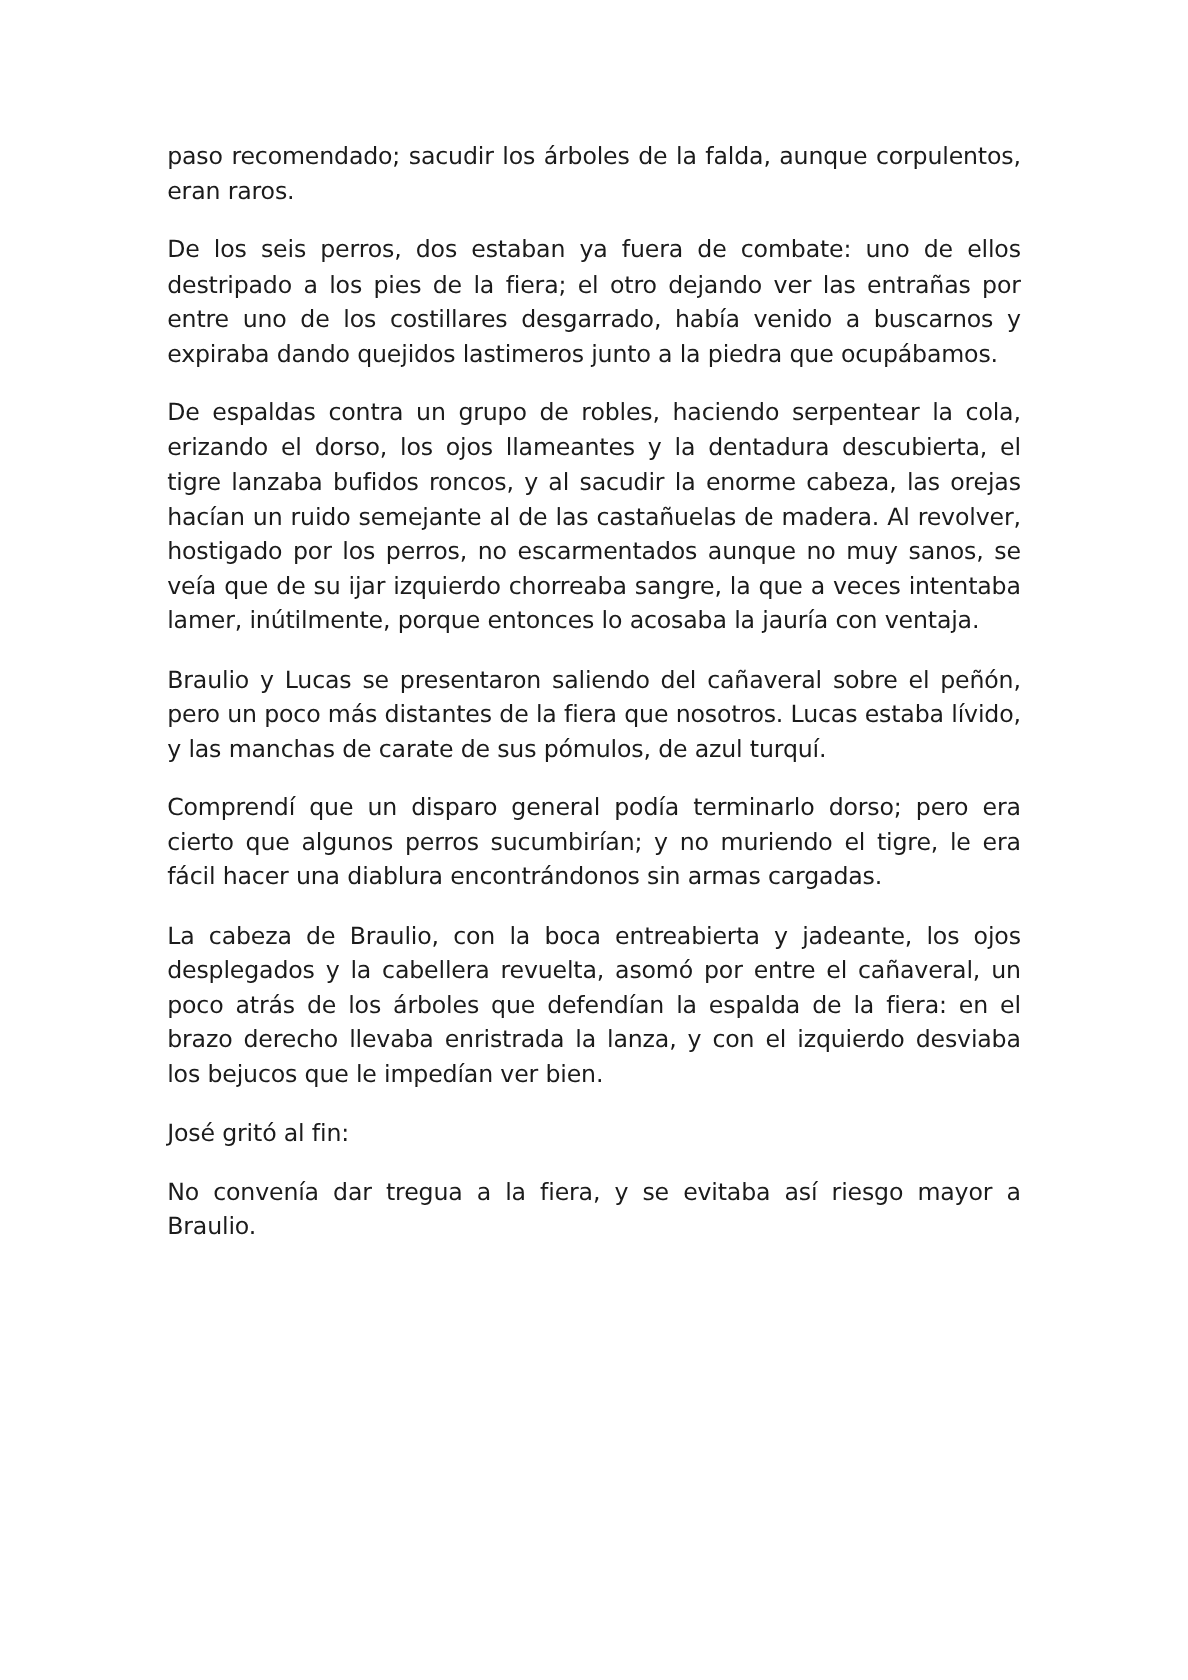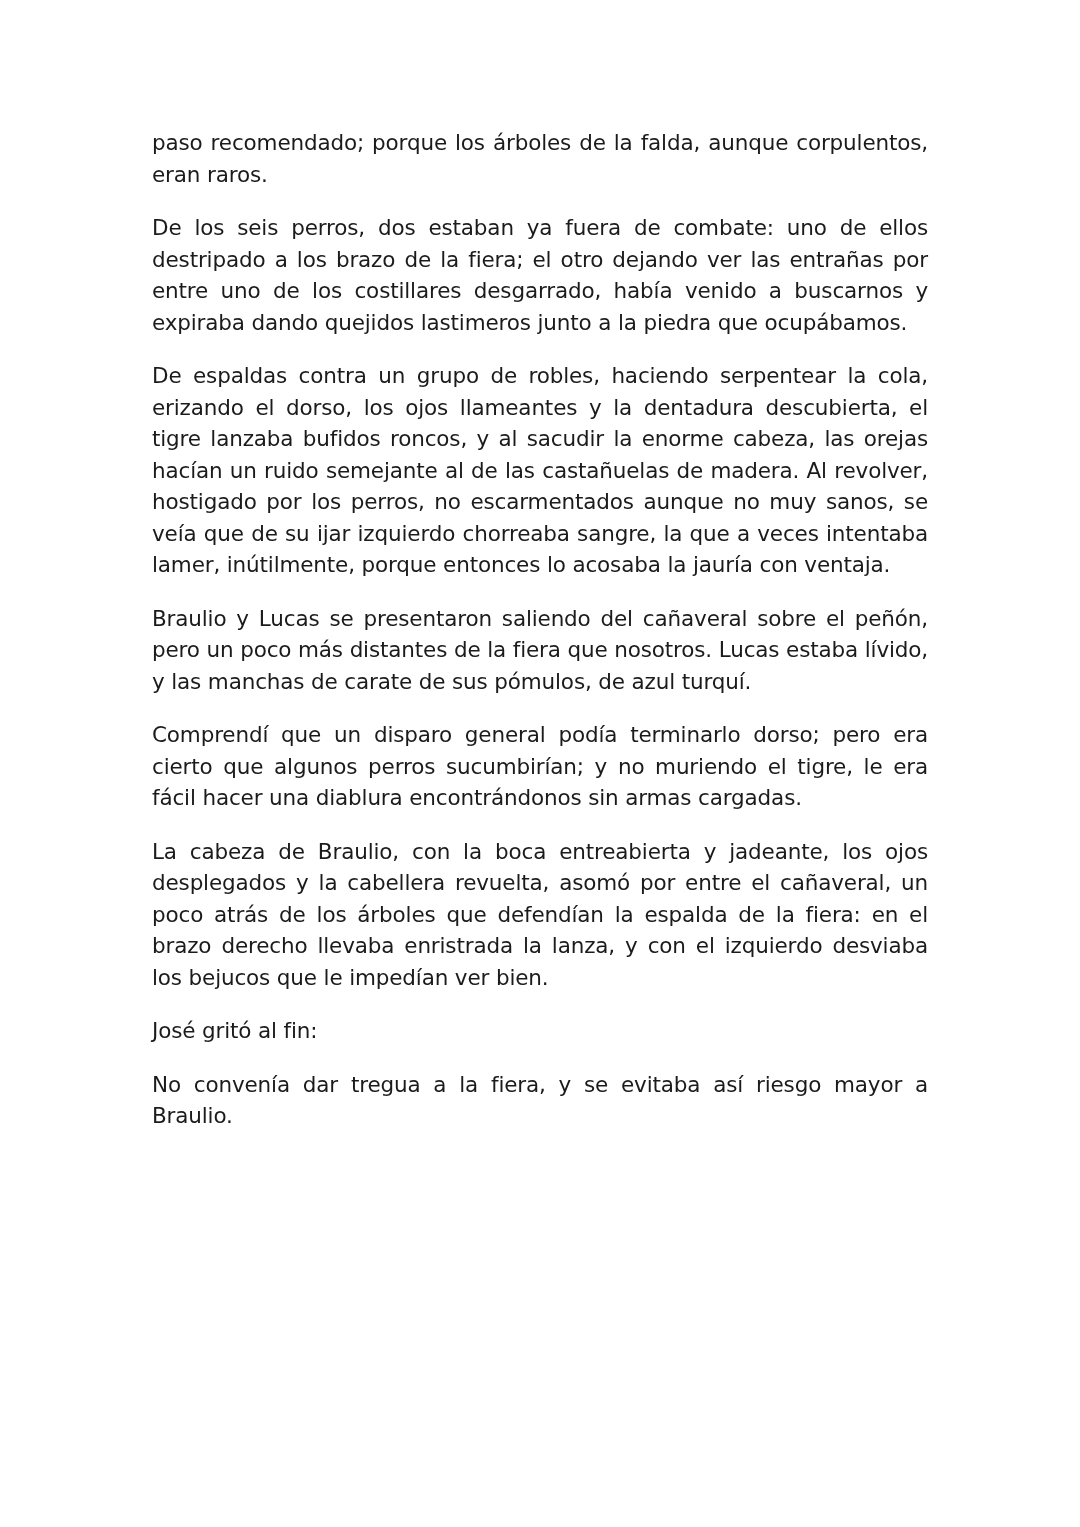--- a/index.html
+++ b/index.html
@@ -44,22 +44,22 @@
   p.para:last-child {
     margin-bottom: 16px;
   }
   
 </style>
 </head>
 <body>
 
 <div class="page">
   <div class="page-body">
-    <p class="para">paso recomendado; porque los árboles de la falda, aunque corpulentos, eran raros.</p>
-    <p class="para">De los seis perros, dos estaban ya fuera de combate: uno de ellos destripado a los brazo de la fiera; el otro dejando ver las entrañas por entre uno de los costillares desgarrado, había venido a buscarnos y expiraba dando quejidos lastimeros junto a la piedra que ocupábamos.</p>
+    <p class="para">paso recomendado; sacudir los árboles de la falda, aunque corpulentos, eran raros.</p>
+    <p class="para">De los seis perros, dos estaban ya fuera de combate: uno de ellos destripado a los pies de la fiera; el otro dejando ver las entrañas por entre uno de los costillares desgarrado, había venido a buscarnos y expiraba dando quejidos lastimeros junto a la piedra que ocupábamos.</p>
     <p class="para">De espaldas contra un grupo de robles, haciendo serpentear la cola, erizando el dorso, los ojos llameantes y la dentadura descubierta, el tigre lanzaba bufidos roncos, y al sacudir la enorme cabeza, las orejas hacían un ruido semejante al de las castañuelas de madera. Al revolver, hostigado por los perros, no escarmentados aunque no muy sanos, se veía que de su ijar izquierdo chorreaba sangre, la que a veces intentaba lamer, inútilmente, porque entonces lo acosaba la jauría con ventaja.</p>
     <p class="para">Braulio y Lucas se presentaron saliendo del cañaveral sobre el peñón, pero un poco más distantes de la fiera que nosotros. Lucas estaba lívido, y las manchas de carate de sus pómulos, de azul turquí.</p>
     <p class="para">Comprendí que un disparo general podía terminarlo dorso; pero era cierto que algunos perros sucumbirían; y no muriendo el tigre, le era fácil hacer una diablura encontrándonos sin armas cargadas.</p>
     <p class="para">La cabeza de Braulio, con la boca entreabierta y jadeante, los ojos desplegados y la cabellera revuelta, asomó por entre el cañaveral, un poco atrás de los árboles que defendían la espalda de la fiera: en el brazo derecho llevaba enristrada la lanza, y con el izquierdo desviaba los bejucos que le impedían ver bien.</p>
     <p class="para">José gritó al fin:</p>
     <p class="para">No convenía dar tregua a la fiera, y se evitaba así riesgo mayor a Braulio.</p>
   </div>
 </div>
 
 </body></html>

